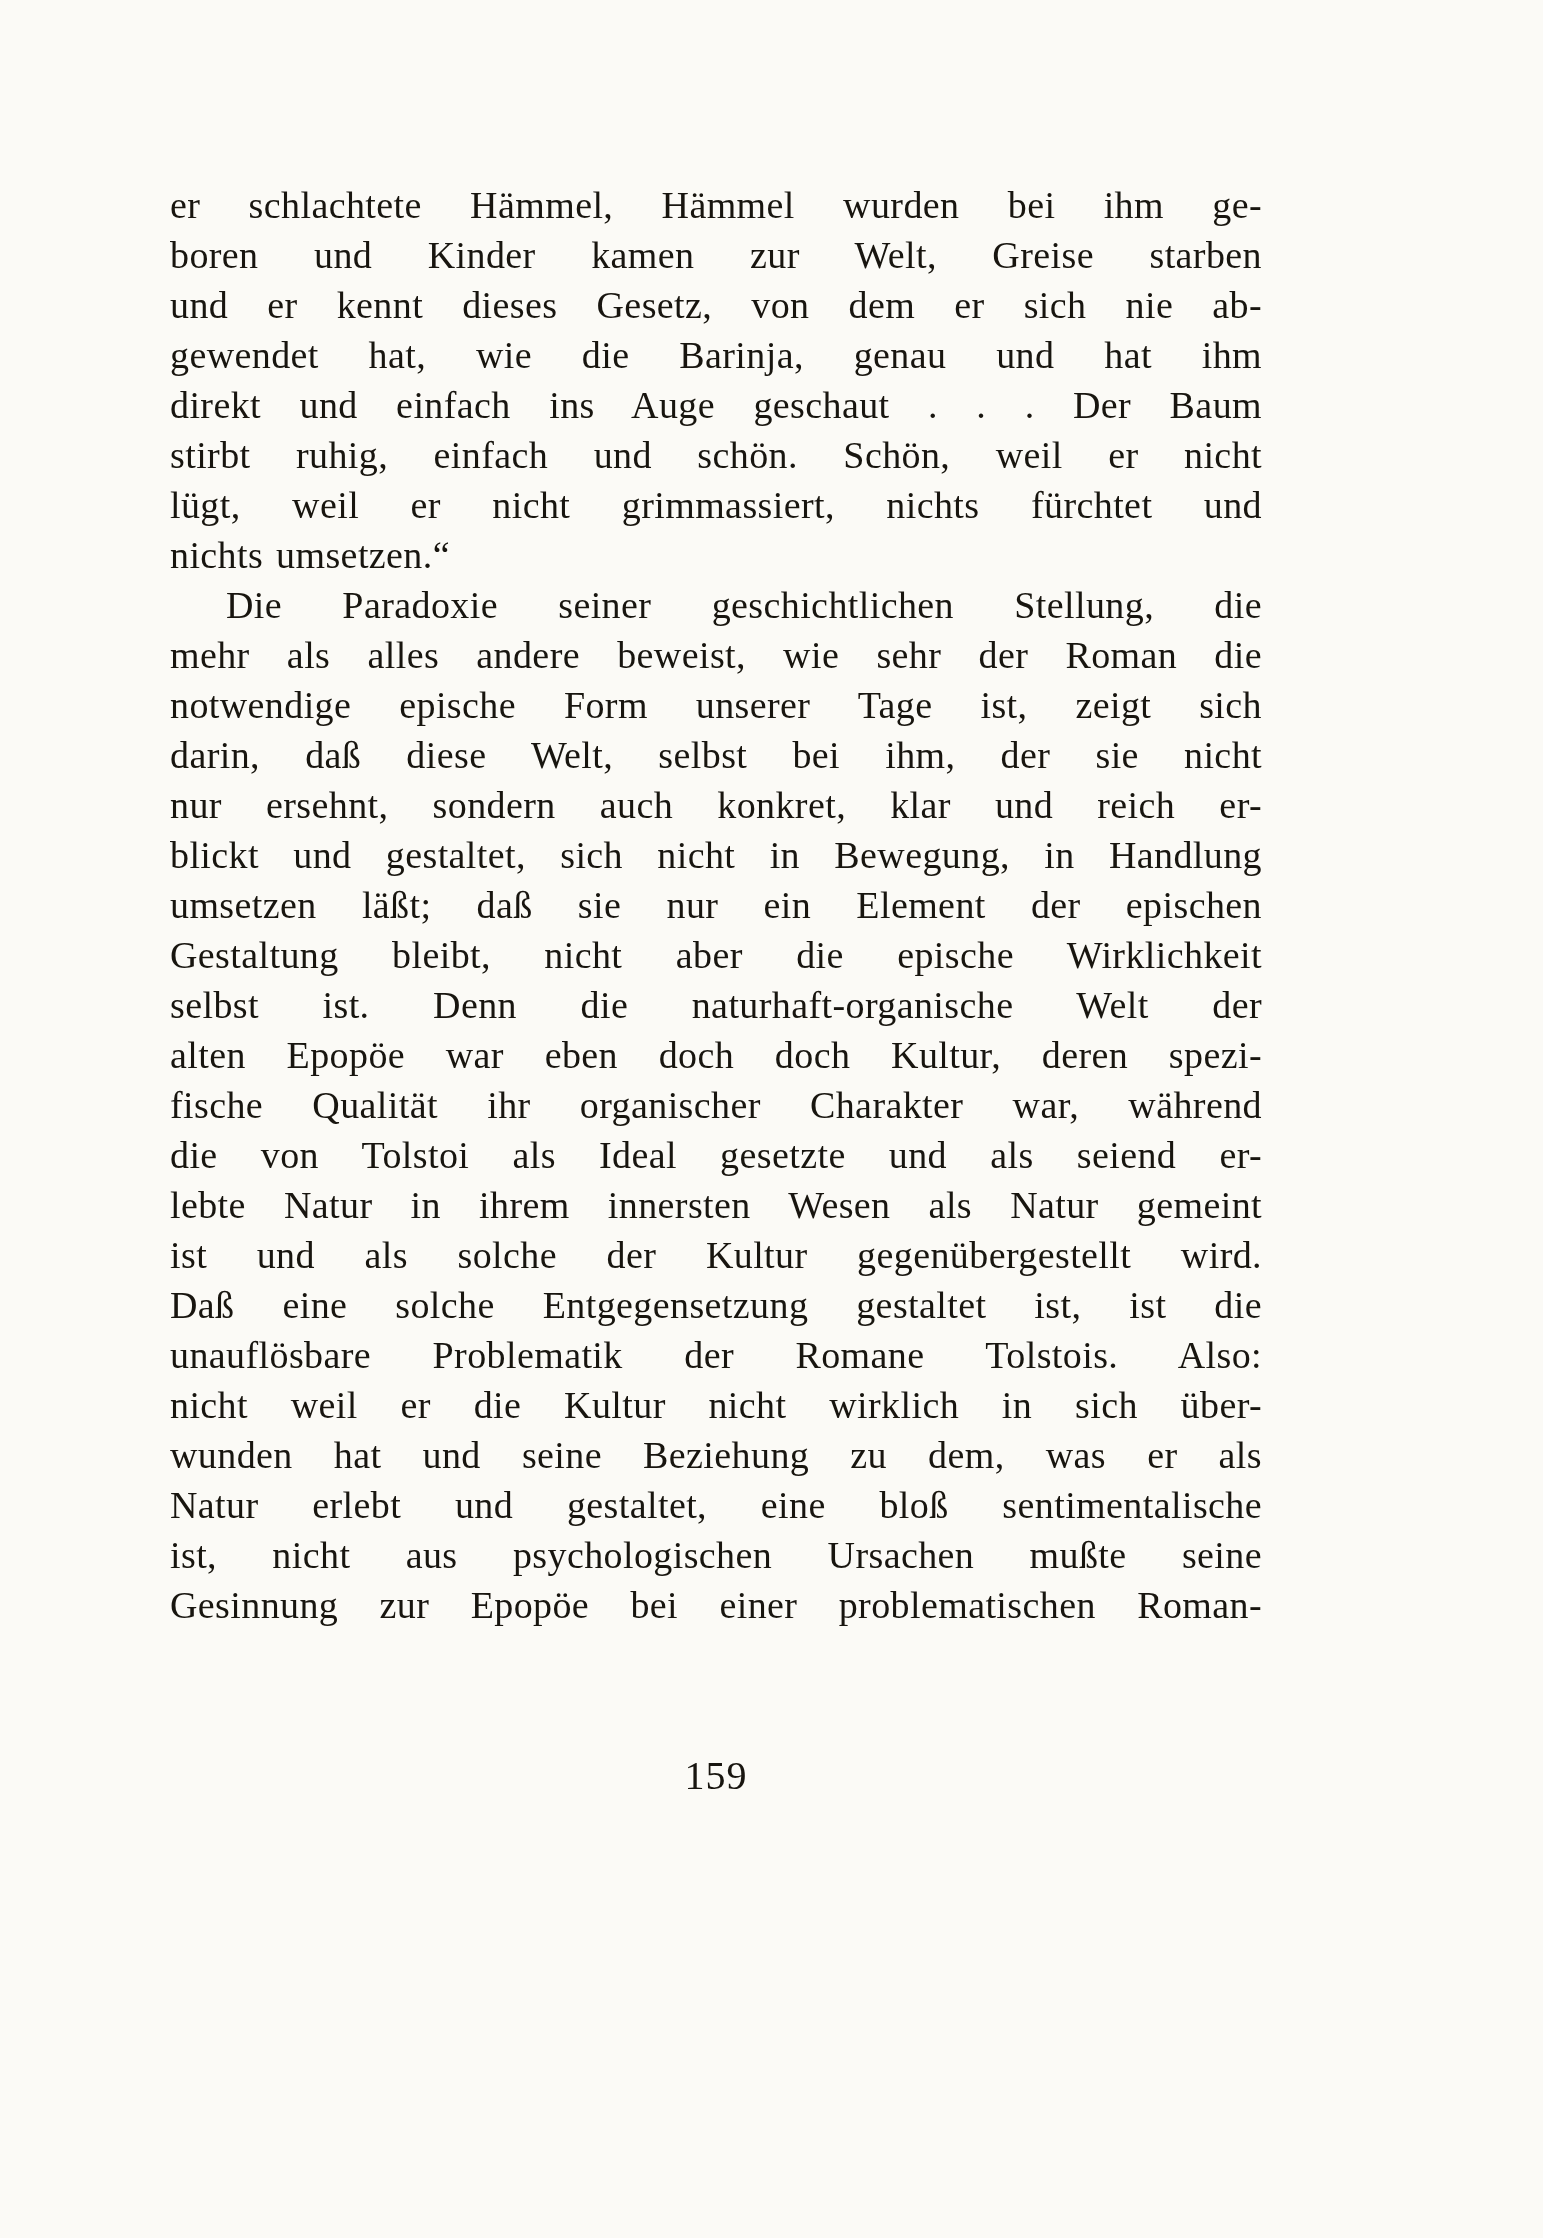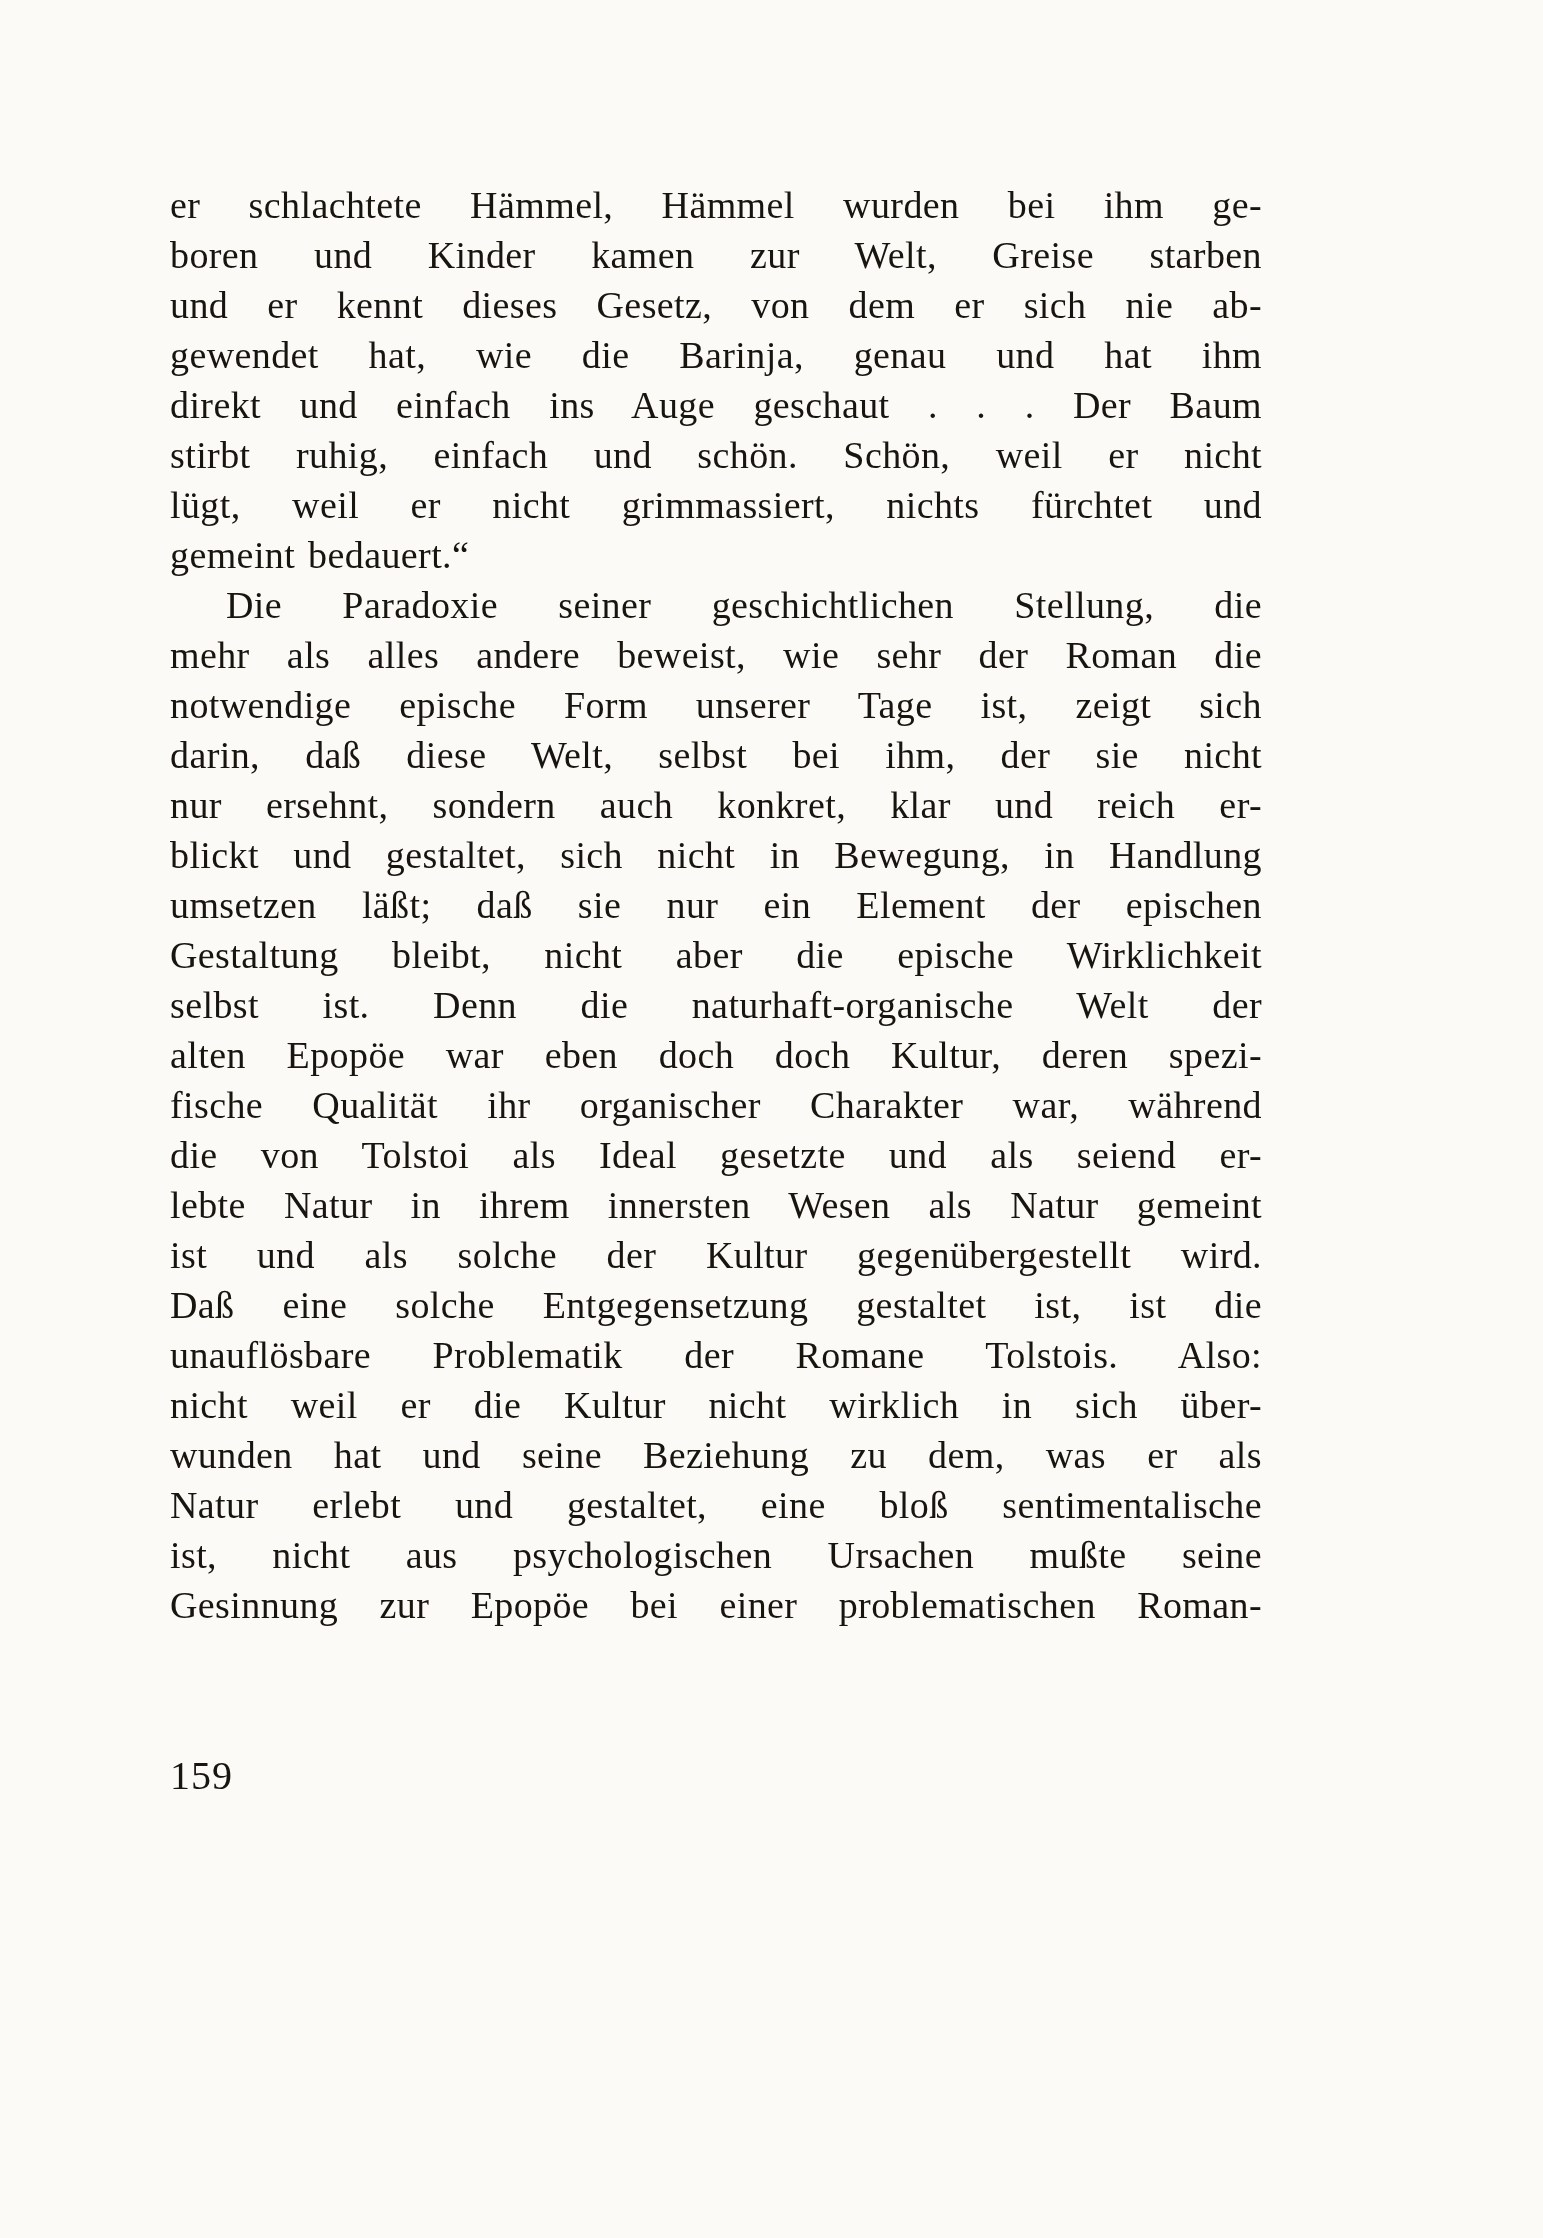--- a/index.html
+++ b/index.html
@@ -38,38 +38,38 @@
     text-indent: 56px;
   }
   .line.no-justify {
     text-align-last: left;
   }
   .page-number {
     position: absolute;
     left: 170px;
     top: 1752px;
     width: 1092px;
-    text-align: left;
+    text-align: center;
     font-size: 40px;
     letter-spacing: 1px;
   }
 </style>
 </head>
 <body>
 
 <div class="page">
   <div class="text-block" id="text-block">
       <div class="line">er schlachtete Hämmel, Hämmel wurden bei ihm ge-</div>
       <div class="line">boren und Kinder kamen zur Welt, Greise starben</div>
       <div class="line">und er kennt dieses Gesetz, von dem er sich nie ab-</div>
       <div class="line">gewendet hat, wie die Barinja, genau und hat ihm</div>
       <div class="line">direkt und einfach ins Auge geschaut . . . Der Baum</div>
       <div class="line">stirbt ruhig, einfach und schön. Schön, weil er nicht</div>
       <div class="line">lügt, weil er nicht grimmassiert, nichts fürchtet und</div>
-      <div class="line no-justify">gemeint bedauert.“</div>
+      <div class="line no-justify">nichts umsetzen.“</div>
       <div class="line indent">Die Paradoxie seiner geschichtlichen Stellung, die</div>
       <div class="line">mehr als alles andere beweist, wie sehr der Roman die</div>
       <div class="line">notwendige epische Form unserer Tage ist, zeigt sich</div>
       <div class="line">darin, daß diese Welt, selbst bei ihm, der sie nicht</div>
       <div class="line">nur ersehnt, sondern auch konkret, klar und reich er-</div>
       <div class="line">blickt und gestaltet, sich nicht in Bewegung, in Handlung</div>
       <div class="line">umsetzen läßt; daß sie nur ein Element der epischen</div>
       <div class="line">Gestaltung bleibt, nicht aber die epische Wirklichkeit</div>
       <div class="line">selbst ist. Denn die naturhaft-organische Welt der</div>
       <div class="line">alten Epopöe war eben doch doch Kultur, deren spezi-</div>

